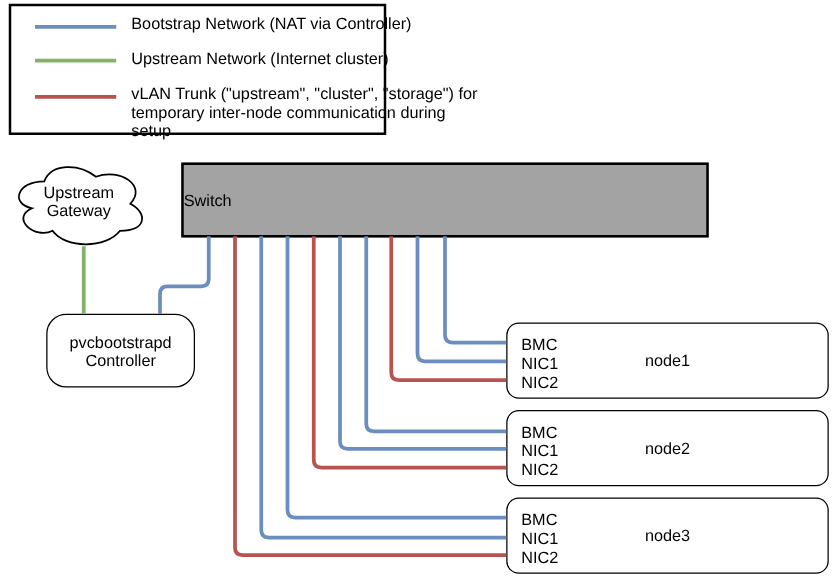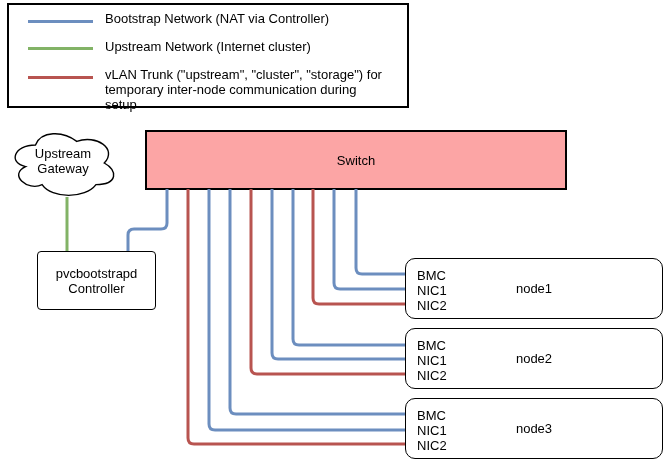--- a/index.html
+++ b/index.html
@@ -15,21 +15,21 @@
     background: #ffffff;
     overflow: hidden;
     font-size: 13px;
     color: #000000;
   }
   .abs { position: absolute; }
 
   
   #legend-box {
     left: 7px; top: 3px;
-    width: 402px; height: 105px;
+    width: 302px; height: 105px;
     border: 2px solid #000;
     box-sizing: border-box;
     background: #ffffff;
   }
   .legend-swatch {
     position: absolute;
     left: 19px;
     width: 65px; height: 3px;
   }
   .legend-label {
@@ -49,32 +49,31 @@
     line-height: 15px;
     white-space: pre-line;
   }
 
   
   #switch-box {
     left: 145px; top: 130px;
     width: 422px; height: 60px;
     border: 2px solid #000;
     box-sizing: border-box;
-    background: #fca5a5;
+    background: #a3a3a3;
     display: flex;
     align-items: center;
-    justify-content: center;
   }
 
   
   #controller-box {
     left: 37px; top: 251px;
     width: 119px; height: 59px;
     border: 1.5px solid #000;
-    border-radius: 4px;
+    border-radius: 16px;
     box-sizing: border-box;
     background: #ffffff;
     display: flex;
     align-items: center;
     justify-content: center;
     text-align: center;
     line-height: 15px;
     white-space: pre-line;
   }
 

